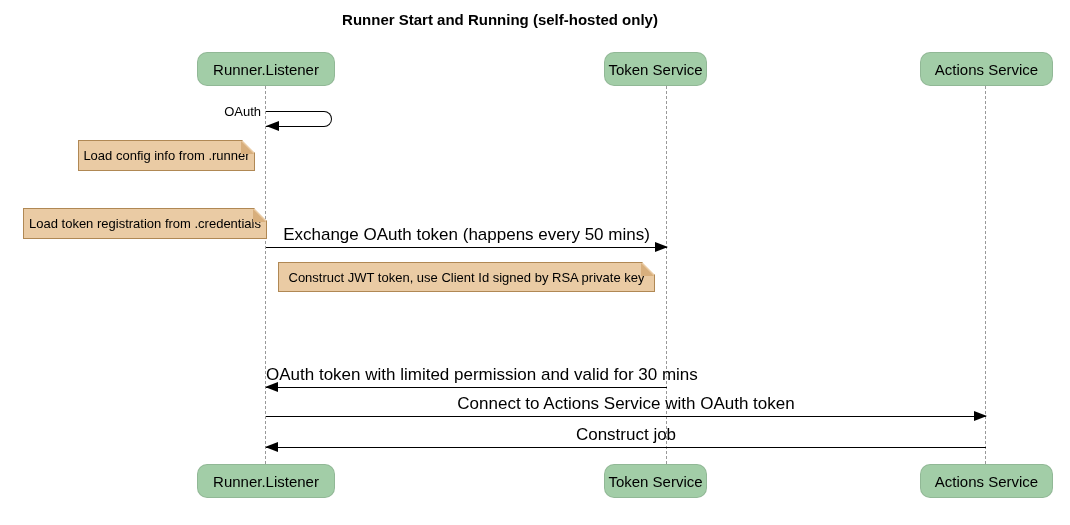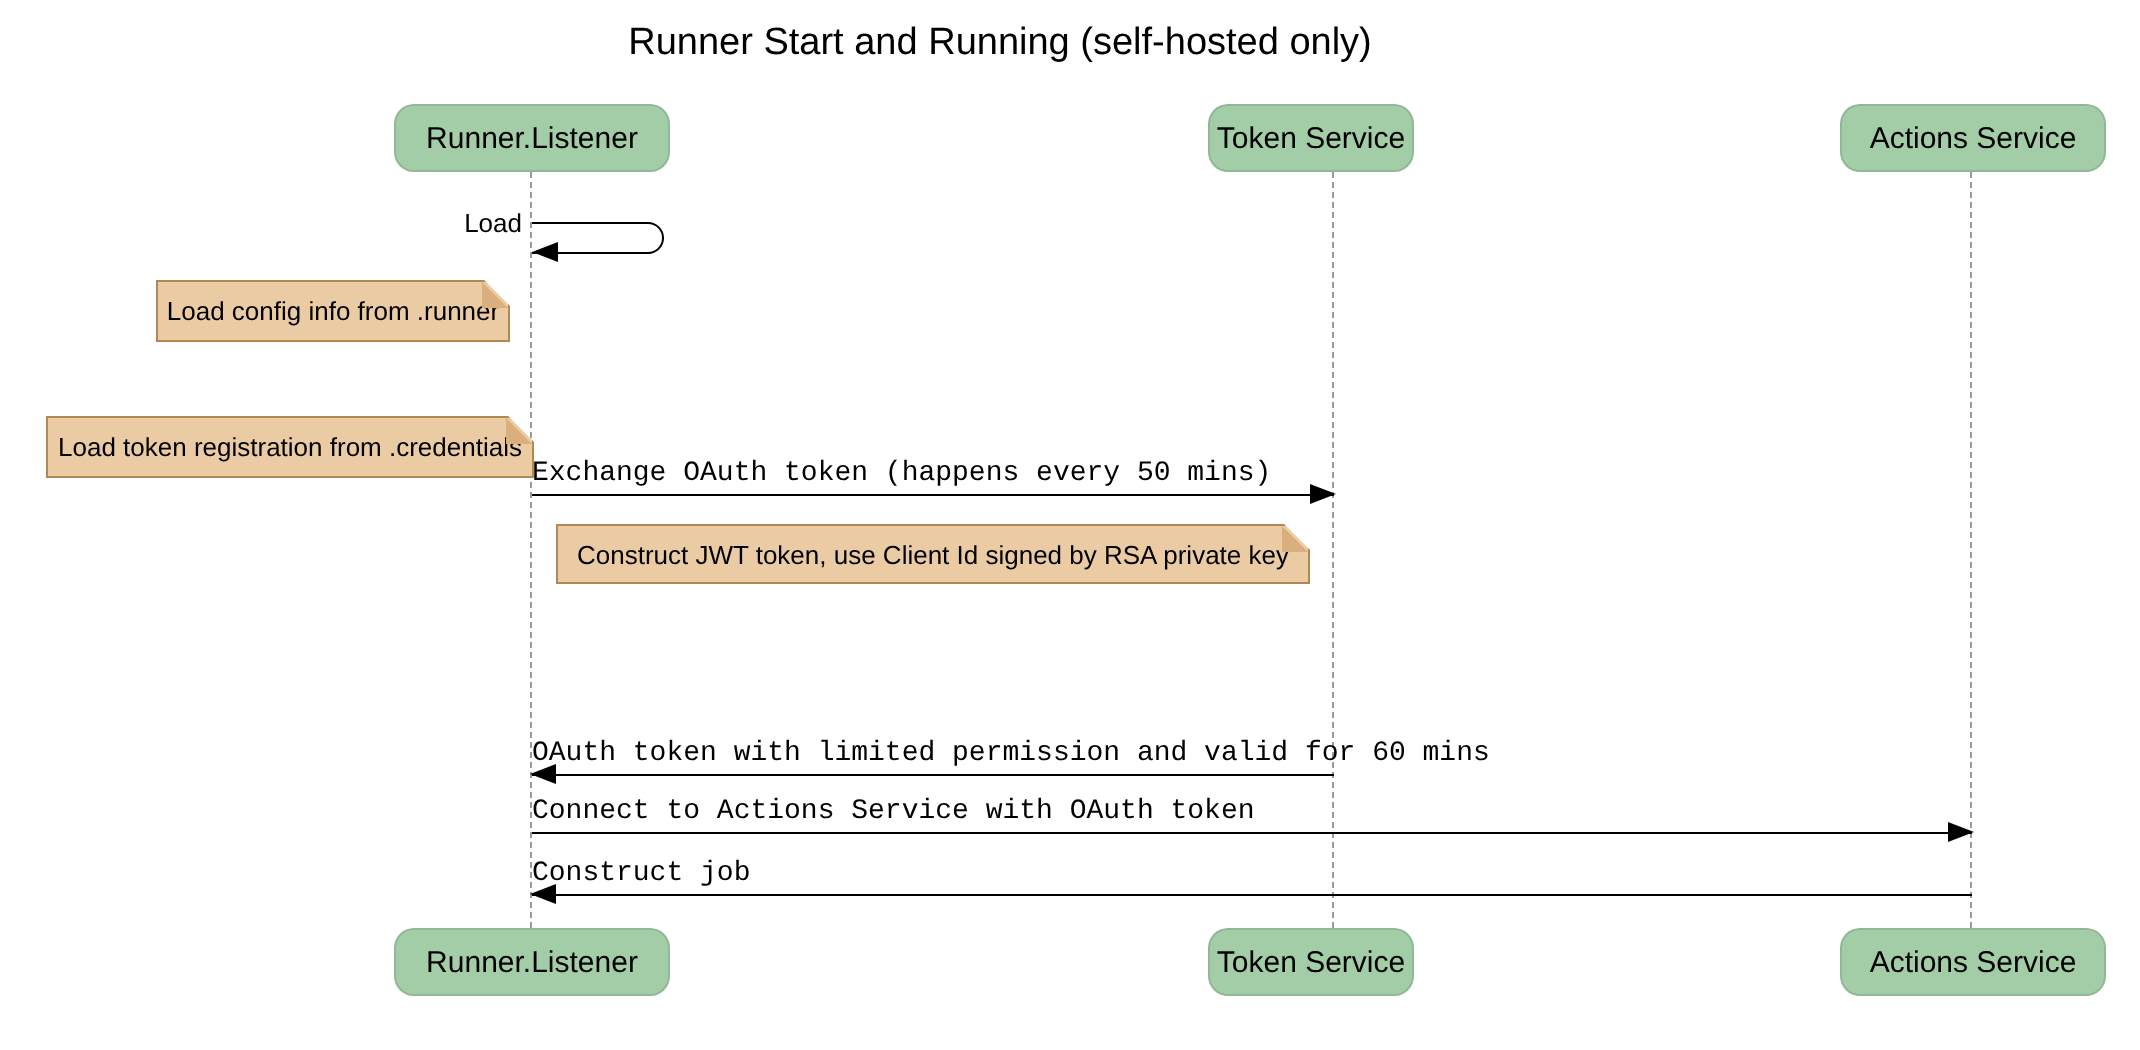--- a/index.html
+++ b/index.html
@@ -12,22 +12,22 @@
     height: 525px;
     background: var(--background, #ffffff);
     overflow: hidden;
   }
 
   .title {
     position: absolute;
     top: 11px;
     left: 500px;
     transform: translateX(-50%);
-    font-size: 19px;
-    font-weight: 400;
+    font-size: 15px;
+    font-weight: 700;
     white-space: nowrap;
   }
 
   .participant {
     position: absolute;
     height: 34px;
     background: var(--participant-fill, #A2CDA7);
     border: 1px solid rgba(0,0,0,0.10);
     border-radius: 10px;
     display: flex;
@@ -56,24 +56,23 @@
 
   .msg {
     position: absolute;
     height: 0;
     border-top: 1.5px solid var(--arrow, #000000);
   }
   .msg .msg-label {
     position: absolute;
     left: 0; right: 0;
     bottom: 3px;
-    text-align: left;
-    font-size: 14px;
-    white-space: nowrap;
-    font-family: Liberation Mono, monospace;
+    text-align: center;
+    font-size: 17px;
+    white-space: nowrap;
   }
   .head {
     position: absolute;
     width: 0; height: 0;
     top: -6.5px;
     border-top: 5px solid transparent;
     border-bottom: 5px solid transparent;
   }
   .head-right { right: -1px; border-left: 13px solid var(--arrow, #000000); }
   .head-left  { left: -1px;  border-right: 13px solid var(--arrow, #000000); }
@@ -150,41 +149,41 @@
   <div class="participant p-runner p-top">
     <span>Runner.Listener</span>
   </div>
   <div class="participant p-token p-top">
     <span>Token Service</span>
   </div>
   <div class="participant p-actions p-top">
     <span>Actions Service</span>
   </div>
 
-  <div class="start-label">Load</div>
+  <div class="start-label">OAuth</div>
   <div class="self-loop"></div>
   <div class="self-arrow"></div>
 
   <div class="note note-center n-config">
     <span>Load config info from .runner</span>
   </div>
   <div class="note note-center n-credentials">
     <span>Load token registration from .credentials</span>
   </div>
   <div class="note note-center n-jwt">
     <span>Construct JWT token, use Client Id signed by RSA private key</span>
   </div>
 
   <div class="msg m-exchange">
     <div class="msg-label">Exchange OAuth token (happens every 50 mins)</div>
     <div class="head head-right"></div>
   </div>
 
   <div class="msg m-oauth">
-    <div class="msg-label">OAuth token with limited permission and valid for 60 mins</div>
+    <div class="msg-label">OAuth token with limited permission and valid for 30 mins</div>
     <div class="head head-left"></div>
   </div>
 
   <div class="msg m-connect">
     <div class="msg-label">Connect to Actions Service with OAuth token</div>
     <div class="head head-right"></div>
   </div>
 
   <div class="msg m-workflow">
     <div class="msg-label">Construct job</div>

